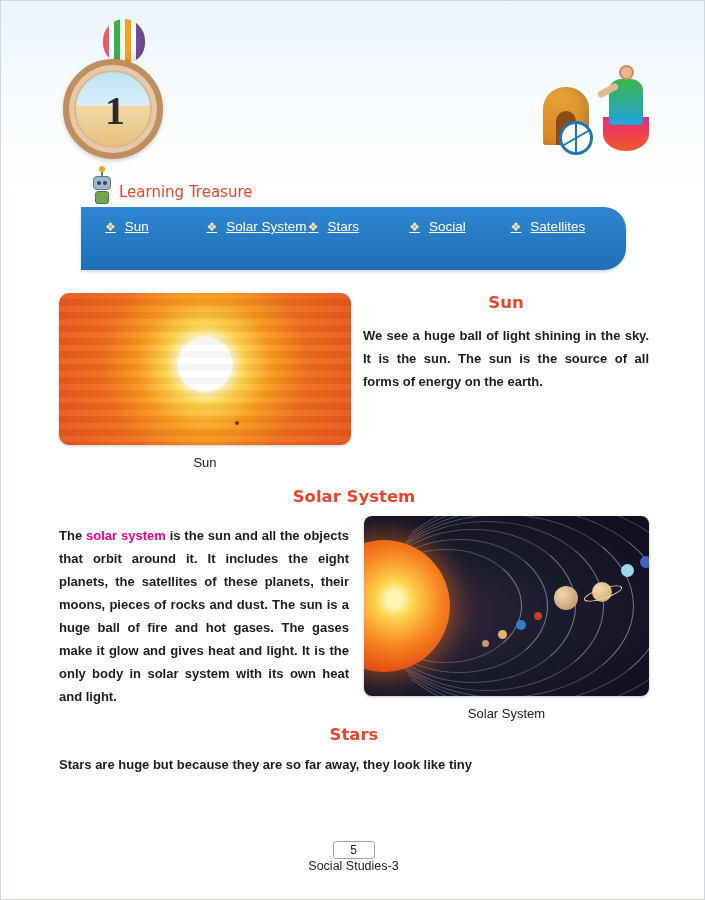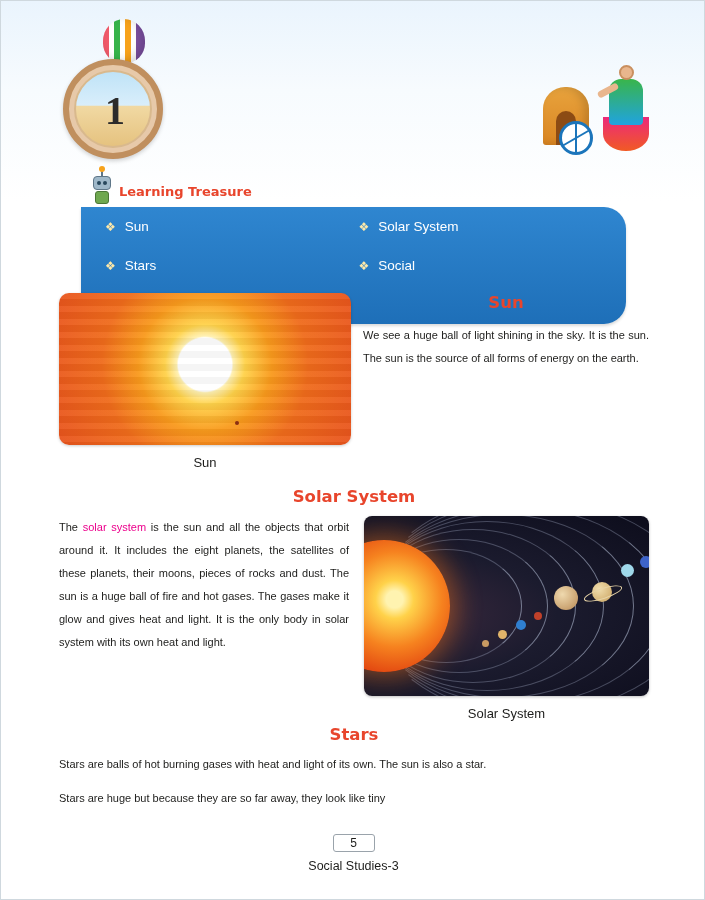--- a/index.html
+++ b/index.html
@@ -193,22 +193,22 @@
     top: 176px;
     width: 545px;
   }
   .lt-head {
     position: relative;
     height: 30px;
     padding-left: 38px;
   }
   .lt-title {
     font-family: "DejaVu Sans", sans-serif;
-    font-size: 13px;
-    font-weight: bold;
+    font-size: 15px;
+    font-weight: normal;
     color: #e8452c;
     line-height: 30px;
   }
   .robot {
     position: absolute;
     left: 8px; top: -3px;
     width: 26px; height: 34px;
   }
   .robot-head {
     position: absolute; left: 4px; top: 2px;
@@ -239,22 +239,23 @@
   .lt-box {
     position: relative;
     background: linear-gradient(to bottom, #2f86d0, #1e6fb8);
     border-radius: 0 22px 22px 0;
     padding: 12px 14px 12px 24px;
     color: #ffffff;
     box-shadow: 0 2px 3px rgba(0,0,0,0.15);
   }
   .lt-grid {
     display: grid;
-    grid-template-columns: 1fr 1fr;
+    grid-template-columns: 1fr 1fr 1fr 1fr 1fr;
     row-gap: 24px;
+    text-decoration: underline;
   }
   .lt-item {
     font-size: 13.5px;
     color: #ffffff;
     white-space: nowrap;
   }
   .lt-item .dia {
     color: #ffe9a8;
     margin-right: 9px;
     font-size: 12px;
@@ -269,26 +270,27 @@
   }
   .sec-head {
     font-family: "DejaVu Sans", sans-serif;
     font-size: 16.5px;
     font-weight: bold;
     color: #e8452c;
     text-align: center;
     margin: 0 0 8px 0;
   }
   p.body {
-    margin: 0 0 11px 0;
-    font-size: 11px;
+    margin: 8px 0 11px 0;
+    font-size: 13px;
     line-height: 23px;
     color: #1d1d1b;
     text-align: justify;
     font-family: "Liberation Sans", sans-serif;
+    font-weight: bold;
   }
   .hl { color: #ec008c; }
 
   
   .row-sun {
     position: relative;
     height: 190px;
   }
   .fig-sun {
     position: absolute;
@@ -396,21 +398,21 @@
     display: inline-block;
     min-width: 26px;
     padding: 1px 7px;
     border: 1px solid #9aa3ab;
     border-radius: 3px;
     font-size: 12px;
     color: #1d1d1b;
     background: #fff;
   }
   .booktitle {
-    margin-top: 7px;
+    margin-top: 0;
     font-size: 12.5px;
     color: #1d1d1b;
   }
 </style>
 </head>
 <body>
 
 <div class="page">
 
   <div class="header">
@@ -516,21 +518,20 @@
         <div class="p-label-cap">Solar System</div>
       </div>
 
       <div class="solar-left">
         <p class="body"><span>The </span><span class="hl">solar system</span><span> is the sun and all the objects that orbit around it. It includes the eight planets, the satellites of these planets, their moons, pieces of rocks and dust. The sun is a huge ball of fire and hot gases. The gases make it glow and gives heat and light. It is the only body in solar system with its own heat and light.</span></p>
       </div>
     </div>
 
     <div class="row-stars">
       <div class="sec-head">Stars</div>
-      <p class="body">Stars are balls of hot burning gases with heat and light of its own. The sun is also a star.</p>
       <p class="body">Stars are huge but because they are so far away, they look like tiny</p>
     </div>
   </div>
 
   <div class="footer">
     <div class="pagebox">5</div>
     <div class="booktitle">Social Studies-3</div>
   </div>
 
 </div>

